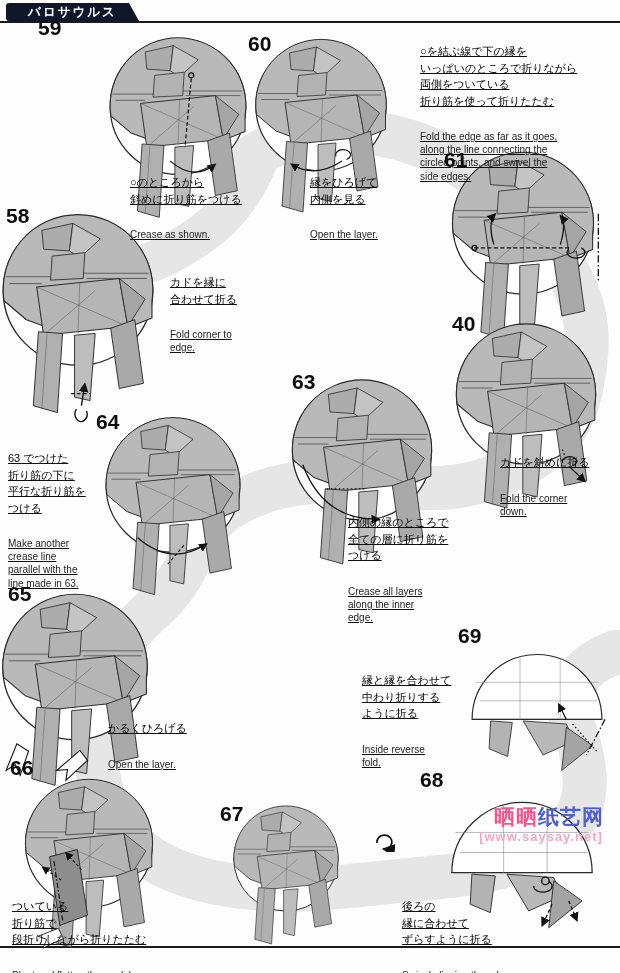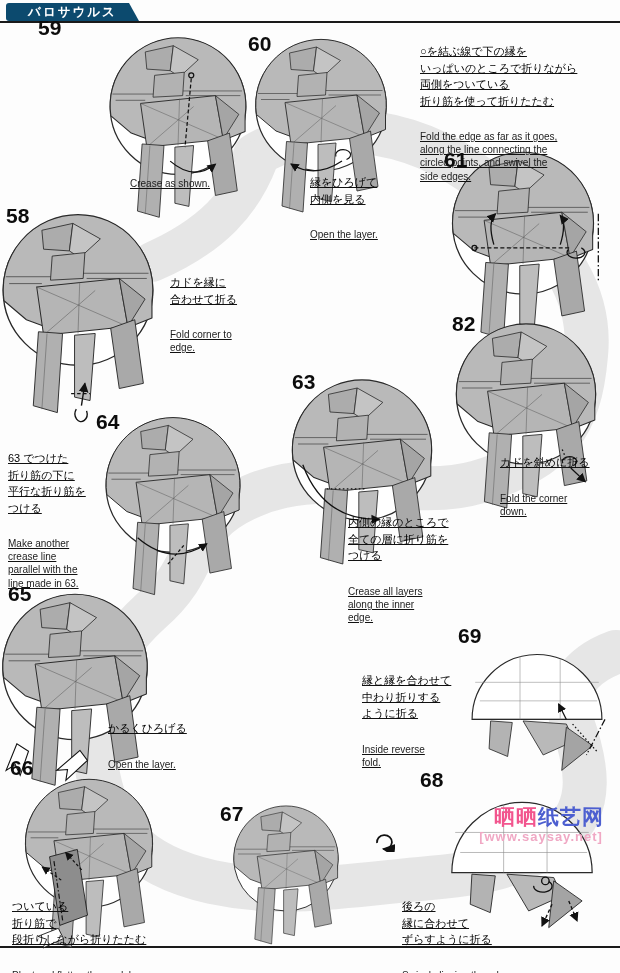--- a/index.html
+++ b/index.html
@@ -1,19 +1,19 @@
 <!DOCTYPE html>
 <html><head>
 <meta charset="utf-8">
 <style>
   html,body{margin:0;padding:0;background:#ffffff;}
   #page{position:relative;width:620px;height:973px;background:#fdfdfd;overflow:hidden;
         font-family:"Liberation Sans", sans-serif;color:#111;}
   
-  .header-bar{position:absolute;left:6px;top:3px;width:133px;height:18px;background:#0c4a6e;
+  .header-bar{position:absolute;left:6px;top:3px;width:133px;height:18px;background:#0f172a;
       clip-path:polygon(0 0, calc(100% - 10px) 0, 100% 100%, 0 100%);border-radius:3px 0 0 3px;
       color:#fff;font-size:12.5px;font-weight:bold;letter-spacing:2px;text-align:center;line-height:18px;}
   .header-rule{position:absolute;left:0;top:21px;width:620px;height:2px;background:#1a1a1a;}
   
   .footer-rule{position:absolute;left:0;top:946px;width:620px;height:2px;background:#1a1a1a;}
   .footer{position:absolute;left:4px;top:950px;display:flex;align-items:baseline;gap:9px;margin-top:25px;}
   .footer .pg{font-size:15px;color:#222;letter-spacing:1px;}
   .footer .bk{font-size:15px;font-weight:bold;color:#111;font-style:italic;}
   
   .num{position:absolute;font-weight:bold;font-size:21px;color:#0d0d0d;z-index:3;}
@@ -77,20 +77,22 @@
   <div class="header-rule"></div>
 
   <div class="num" style="left:38px;top:16px">59</div>
   <svg class="stepsvg" style="left:100px;top:30px;width:156px;height:203px" viewBox="0 0 200 260">
     <use href="#sym-model"></use>
     <circle cx="117" cy="58" r="3.2" class="ov" stroke-width="1.2"></circle>
     <path class="ov" stroke-dasharray="5,3" d="M117,62 L109,150"></path>
     <path class="ov" d="M90,168 q30,26 58,4" marker-end="url(#ah)"></path>
   </svg>
   <div class="cap" style="left:130px;top:156px;width:200px">
+    <div class="jp">○のところから
+斜めに折り筋をつける</div>
     <div class="en">Crease as shown.</div>
   </div>
 
   <div class="num" style="left:248px;top:32px">60</div>
   <svg class="stepsvg" style="left:246px;top:32px;width:150px;height:195px" viewBox="0 0 200 260">
     <use href="#sym-model"></use>
     <path class="ov" d="M120,166 a10,7 0 1 1 14,4"></path>
     <path class="ov" d="M128,172 q-36,24 -68,4" marker-end="url(#ah)"></path>
   </svg>
   <div class="cap" style="left:310px;top:156px;width:115px">
@@ -128,21 +130,21 @@
     <path class="ov" stroke-width="1.8" d="M104,232 l4,-26" marker-end="url(#ah)"></path>
     <path class="ov" d="M98,236 a7,9 0 1 0 12,2"></path>
   </svg>
   <div class="cap" style="left:170px;top:256px;width:100px">
     <div class="jp">カドを縁に
 合わせて折る</div>
     <div class="en">Fold corner to
 edge.</div>
   </div>
 
-  <div class="num" style="left:452px;top:312px">82</div>
+  <div class="num" style="left:452px;top:312px">40</div>
   <svg class="stepsvg" style="left:446px;top:316px;width:160px;height:208px" viewBox="0 0 200 260">
     <use href="#sym-model"></use>
     <path class="ov" stroke-width="1" stroke-dasharray="2,3" d="M150,178 l-6,-14"></path>
     <path class="ov" d="M146,184 a9,6 0 1 1 13,3"></path>
     <path class="ov" stroke-width="1.9" d="M156,190 l18,17" marker-end="url(#ah)"></path>
   </svg>
   <div class="cap" style="left:500px;top:436px;width:120px">
     <div class="jp">カドを斜めに折る</div>
     <div class="en">Fold the corner
 down.</div>

